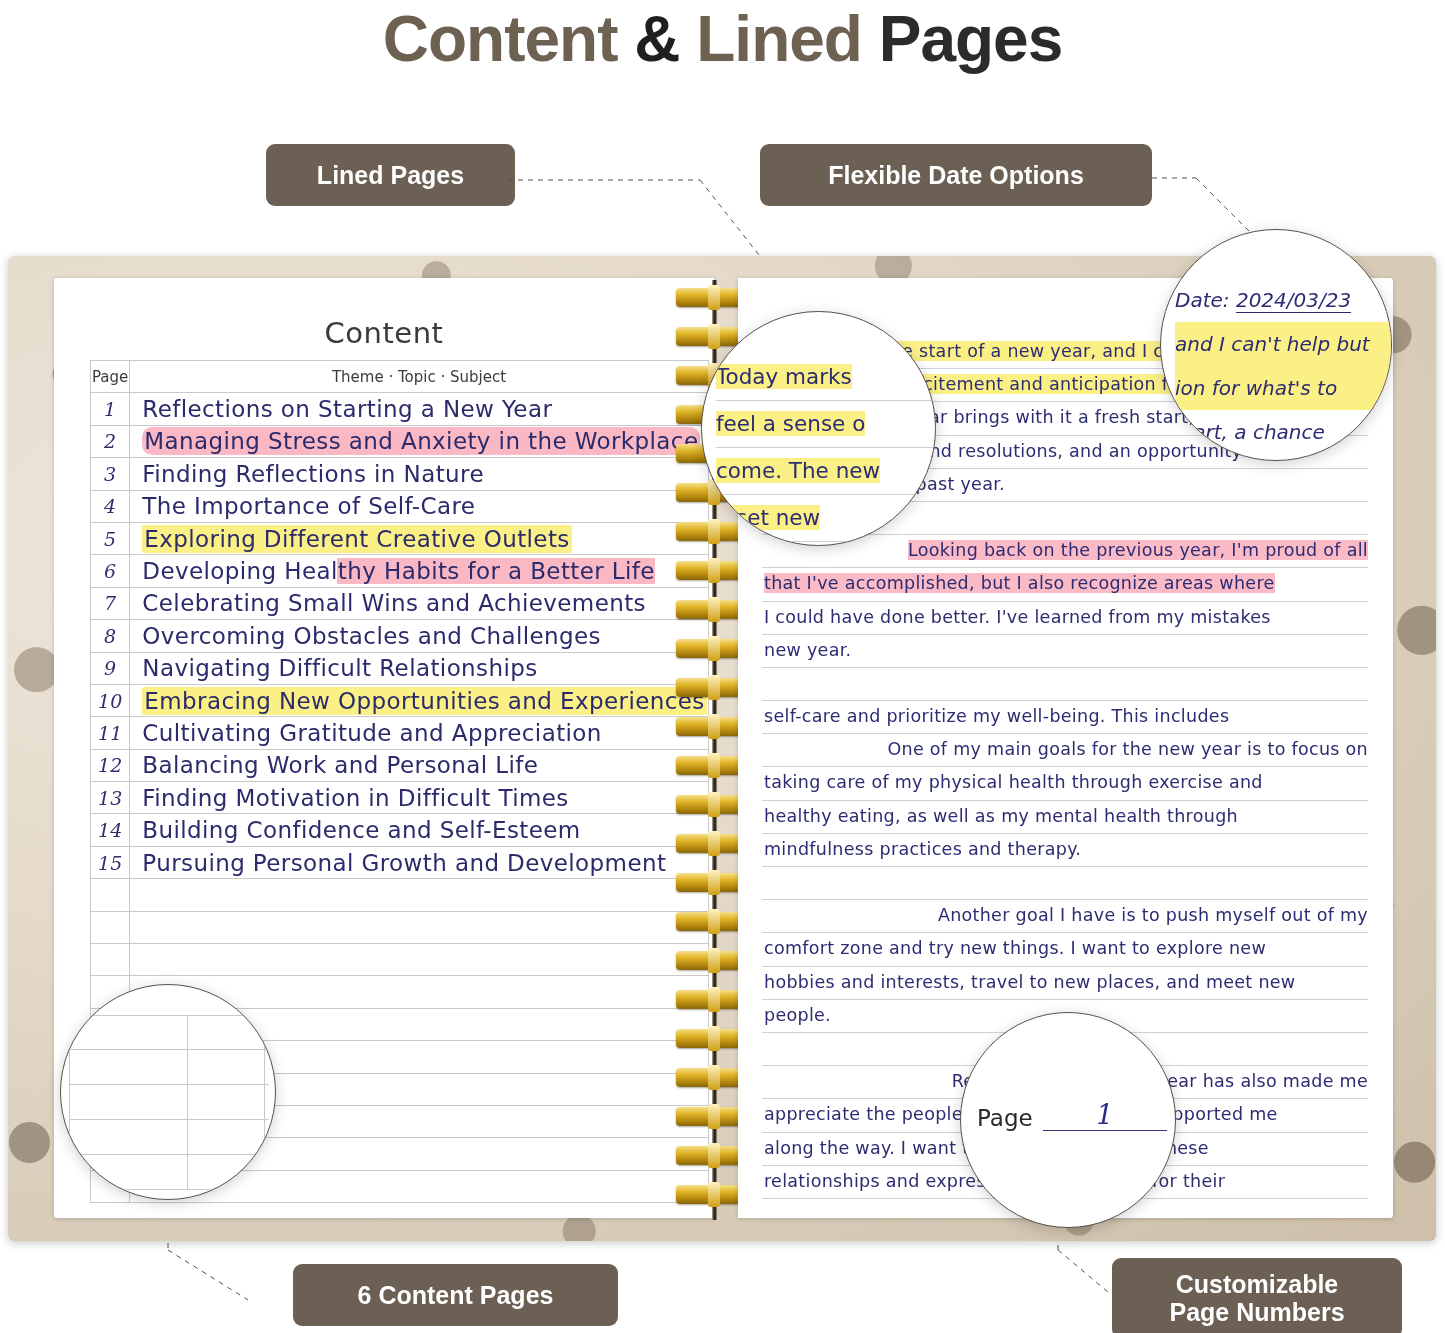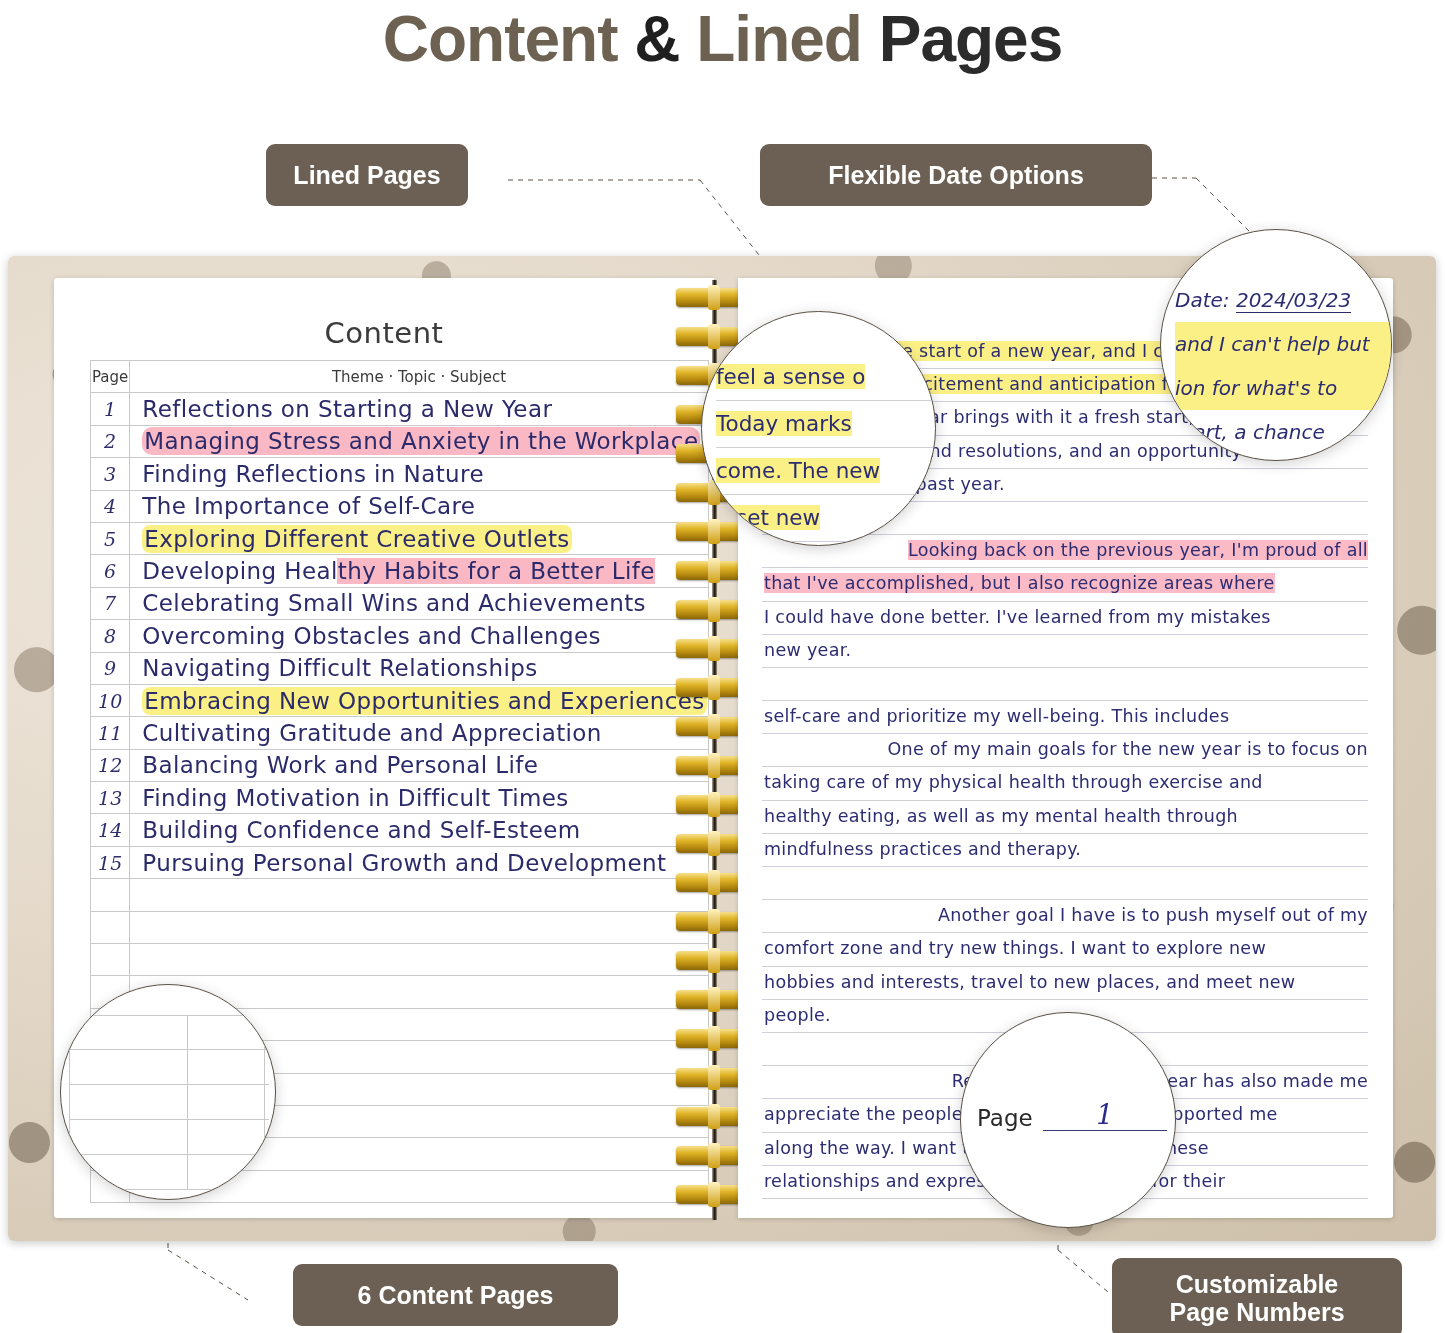--- a/index.html
+++ b/index.html
@@ -28,21 +28,21 @@
     position: absolute;
     background: #6b6053;
     color: #ffffff;
     font-weight: bold;
     border-radius: 9px;
     display: flex; align-items: center; justify-content: center;
     text-align: center;
     line-height: 1.12;
     padding: 8px 18px;
   }
-  #pill-lined   { left: 266px; top: 144px; width: 202px; height: 62px; font-size: 25px; }
+  #pill-lined   { left: 266px; top: 144px; width: 249px; height: 62px; font-size: 25px; }
   #pill-date    { left: 760px; top: 144px; width: 392px; height: 62px; font-size: 25px; }
   #pill-content { left: 293px; top: 1264px; width: 325px; height: 62px; font-size: 25px; }
   #pill-pagenum { left: 1112px; top: 1258px; width: 290px; height: 80px; font-size: 25px; }
 
   
   .notebook {
     position: absolute; left: 8px; top: 256px; width: 1428px; height: 985px;
     background:
       radial-gradient(ellipse at 18% 30%, #efe7dc 0%, #e3d8c8 45%, #cdbfa9 100%);
     border-radius: 6px;
@@ -113,21 +113,21 @@
   table.toc td.num {
     width: 80px; text-align:center; font-size: 19px; color:#2f2f6e;
     font-style: italic; font-family:"DejaVu Serif", serif;
   }
   table.toc td.subj {
     padding-left: 12px; font-size: 23px; color:#2b2b6b;
     white-space: nowrap; font-family:"DejaVu Sans", sans-serif;
     letter-spacing: 0.4px;
   }
   .hl-pink  { background: rgba(247,140,160,0.62); border-radius:10px; padding: 1px 2px; }
-  .hl-yellow{ background: rgba(250,236,100,0.78); border-radius:8px; padding: 1px 2px; }
+  .hl-yellow{ background: rgba(250,236,100,0.78); border-radius:2px; padding: 1px 2px; }
   .hl-pink-part { background: linear-gradient(90deg, transparent 0 38%, rgba(247,140,160,0.62) 38% 100%); }
 
   
   .rp-inner { position:absolute; inset: 0; padding: 26px 30px 20px 28px; }
   .date-row {
     position:absolute; right: 28px; top: 20px;
     font-family:"DejaVu Sans", sans-serif; font-size: 21px; color:#2b2b6b;
   }
   .date-row .dval { border-bottom: 1px solid #2b2b6b; padding: 0 6px; }
   .lines { position:absolute; left: 24px; top: 58px; width: 606px; }
@@ -411,22 +411,22 @@
             <div class="jline"><span>appreciate the people in my life who have supported me</span></div>
             <div class="jline"><span>along the way. I want to focus on nurturing these</span></div>
             <div class="jline"><span>relationships and expressing my gratitude for their</span></div>
           </div>
       </div>
     </div>
   </div>
 
   <div class="lens" id="lens-lined">
     <div class="lens-lined-text" id="lens-lined-text">
+        <div><span class="mark-yellow">Today marks</span></div>
         <div><span class="mark-yellow">feel a sense o</span></div>
-        <div><span class="mark-yellow">Today marks</span></div>
         <div><span class="mark-yellow">come. The new</span></div>
         <div><span class="mark-yellow">o set new</span></div>
       </div>
   </div>
 
   <div class="lens" id="lens-date">
     <div class="lens-date-text">
       <div>
         <span>Date:</span>
         <span class="dnum">2024/03/23</span>

